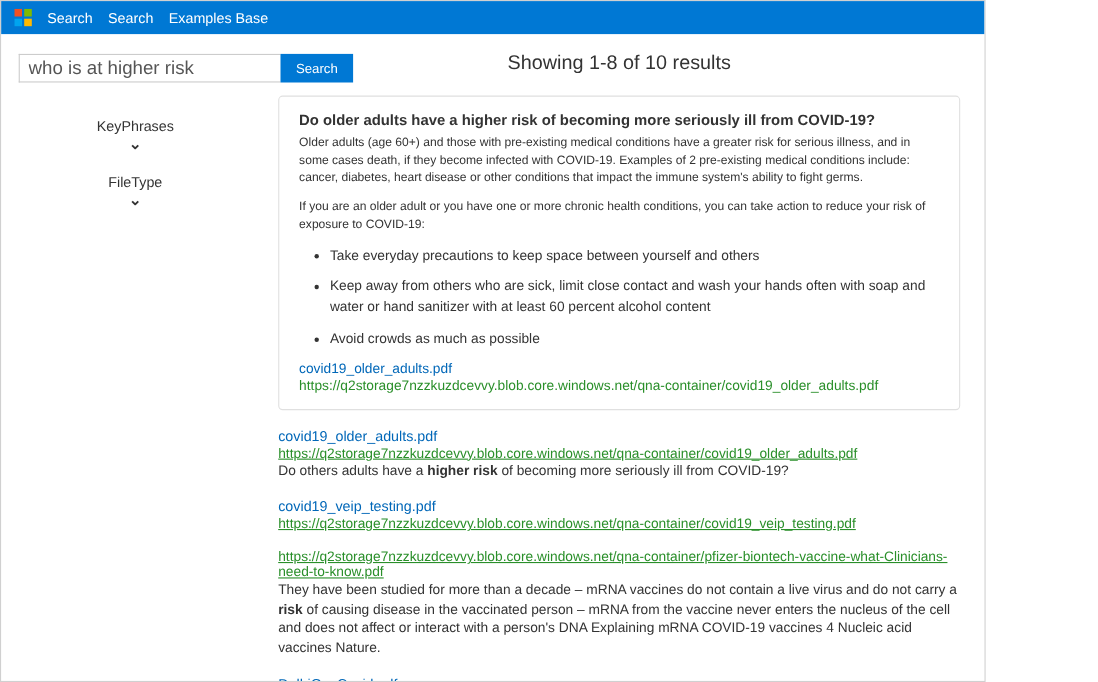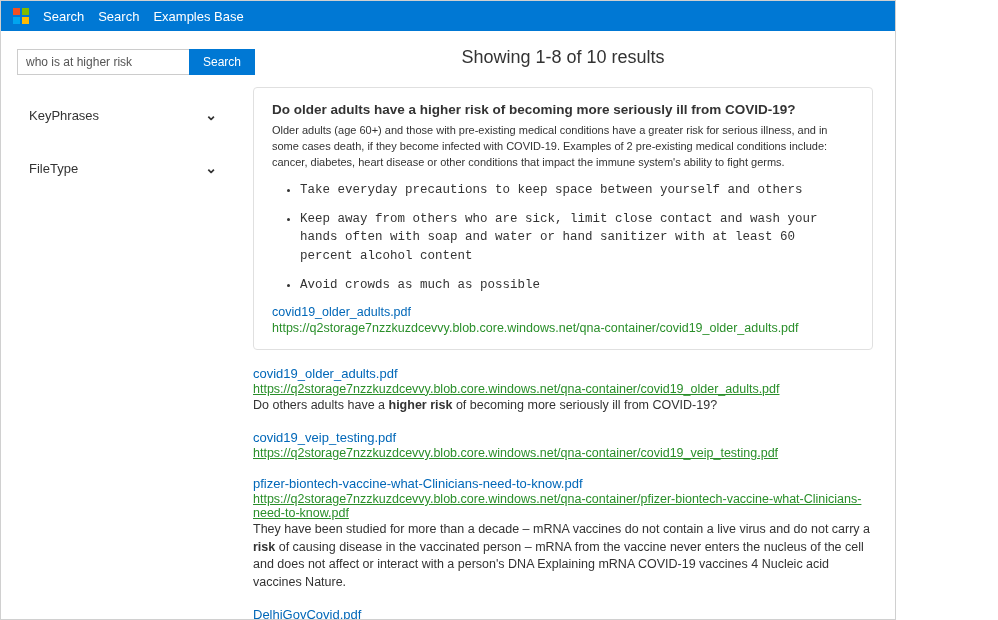--- a/index.html
+++ b/index.html
@@ -4,30 +4,30 @@
 <style>
   * { box-sizing: border-box; margin: 0; padding: 0; }
   html, body { font-family: "Segoe UI", Arial, sans-serif; font-size: 13px; color: #333; background: #fff; }
   .frame { width: 896px; height: 620px; border: 1px solid #d0d0d0; overflow: hidden; position: relative; }
   .topbar { background: #0078d4; color: #fff; height: 30px; display: flex; align-items: center; padding: 0 12px; gap: 14px; font-size: 13px; }
   .ms-logo { width: 16px; height: 16px; display: inline-block; }
   .topbar a { color: #fff; text-decoration: none; }
   .content { display: flex; height: calc(100% - 30px); }
   .left { width: 230px; padding: 18px 0 0 16px; }
   .search-row { display: flex; }
-  .search-input { flex: 1; height: 26px; border: 1px solid #ccc; border-right: none; padding: 4px 8px; font-size: 12px; color: #555; }
+  .search-input { flex: 1; height: 26px; border: 1px solid #ccc; border-right: none; padding: 4px 8px; font-size: 17px; color: #555; }
   .search-btn { height: 26px; background: #0078d4; color: #fff; border: none; padding: 0 14px; font-size: 12px; cursor: pointer; }
-  .facet { display: flex; justify-content: space-between; align-items: center; padding: 8px 14px 8px 12px; font-size: 13px; cursor: pointer; margin-top: 21px; }
+  .facet { display: flex; justify-content: flex-end; align-items: center; padding: 8px 14px 8px 12px; font-size: 13px; cursor: pointer; margin-top: 4px; flex-direction: column; }
   .facets { margin-top: 24px; }
   .main { flex: 1; padding: 16px 22px 0 22px; overflow-y: auto; }
   .count { font-size: 18px; margin-bottom: 19px; text-align: center; }
   .answer-card { border: 1px solid #e0e0e0; border-radius: 4px; padding: 14px 18px 14px 18px; margin-bottom: 16px; }
   .answer-card h3 { font-size: 13.5px; font-weight: 600; margin-bottom: 6px; }
   .answer-card p { font-size: 11px; line-height: 1.45; margin-bottom: 10px; }
-  .answer-card ul { padding-left: 28px; margin-bottom: 8px; font-family: Liberation Mono, monospace; }
+  .answer-card ul { padding-left: 28px; margin-bottom: 8px; }
   .answer-card li { font-size: 12.5px; line-height: 1.5; margin-bottom: 10px; }
   .link-blue { color: #0067b8; font-size: 12.5px; text-decoration: none; display: block; margin-top: 4px; }
   .link-green { color: #2a8f2a; font-size: 12.5px; text-decoration: none; display: block; margin-top: 2px; }
   .result { margin-bottom: 16px; }
   .result .title { color: #0067b8; font-size: 13px; text-decoration: none; }
   .result .url { color: #2a8f2a; font-size: 12.5px; display: block; margin: 1px 0 1px 0; }
   .result .snippet { font-size: 12.5px; line-height: 1.4; }
   .chev { font-size: 14px; font-weight: bold; }
   .main::-webkit-scrollbar { width: 10px; }
   .main::-webkit-scrollbar-thumb { background: #ccc; }
@@ -69,20 +69,21 @@
         </div>
       </div>
     </div>
 
     <div class="main">
       <div class="count">Showing 1-8 of 10 results</div>
 
       <div class="answer-card">
         <h3>Do older adults have a higher risk of becoming more seriously ill from COVID-19?</h3>
         <p>Older adults (age 60+) and those with pre-existing medical conditions have a greater risk for serious illness, and in some cases death, if they become infected with COVID-19. Examples of 2 pre-existing medical conditions include: cancer, diabetes, heart disease or other conditions that impact the immune system's ability to fight germs.</p>
+        <p>If you are an older adult or you have one or more chronic health conditions, you can take action to reduce your risk of exposure to COVID-19:</p>
         <ul>
           <li>Take everyday precautions to keep space between yourself and others</li>
           <li>Keep away from others who are sick, limit close contact and wash your hands often with soap and water or hand sanitizer with at least 60 percent alcohol content</li>
           <li>Avoid crowds as much as possible</li>
         </ul>
         <a href="#" class="link-blue">covid19_older_adults.pdf</a>
         <a href="#" class="link-green">https://q2storage7nzzkuzdcevvy.blob.core.windows.net/qna-container/covid19_older_adults.pdf</a>
       </div>
 
       <div class="result">
@@ -92,21 +93,20 @@
           <span>Do others adults have a </span><b>higher risk</b><span> of becoming more seriously ill from COVID-19?</span>
         </div>
       </div>
 
       <div class="result">
         <a href="#" class="title">covid19_veip_testing.pdf</a>
         <a href="#" class="url">https://q2storage7nzzkuzdcevvy.blob.core.windows.net/qna-container/covid19_veip_testing.pdf</a>
       </div>
 
       <div class="result">
-        <a href="#" class="title">pfizer-biontech-vaccine-what-Clinicians-need-to-know.pdf</a>
         <a href="#" class="url">https://q2storage7nzzkuzdcevvy.blob.core.windows.net/qna-container/pfizer-biontech-vaccine-what-Clinicians-need-to-know.pdf</a>
         <div class="snippet">
           <span>They have been studied for more than a decade – mRNA vaccines do not contain a live virus and do not carry a </span><b>risk</b><span> of causing disease in the vaccinated person – mRNA from the vaccine never enters the nucleus of the cell and does not affect or interact with a person's DNA Explaining mRNA COVID-19 vaccines 4 Nucleic acid vaccines Nature.</span>
         </div>
       </div>
 
       <div class="result">
         <a href="#" class="title">DelhiGovCovid.pdf</a>
         
         

